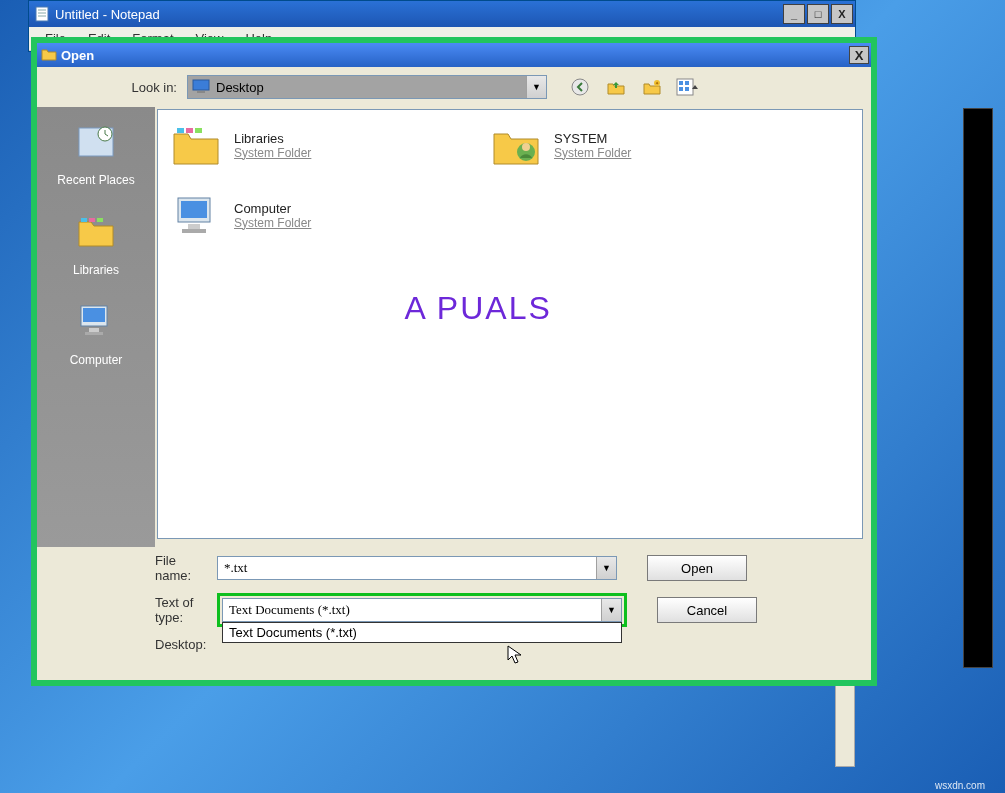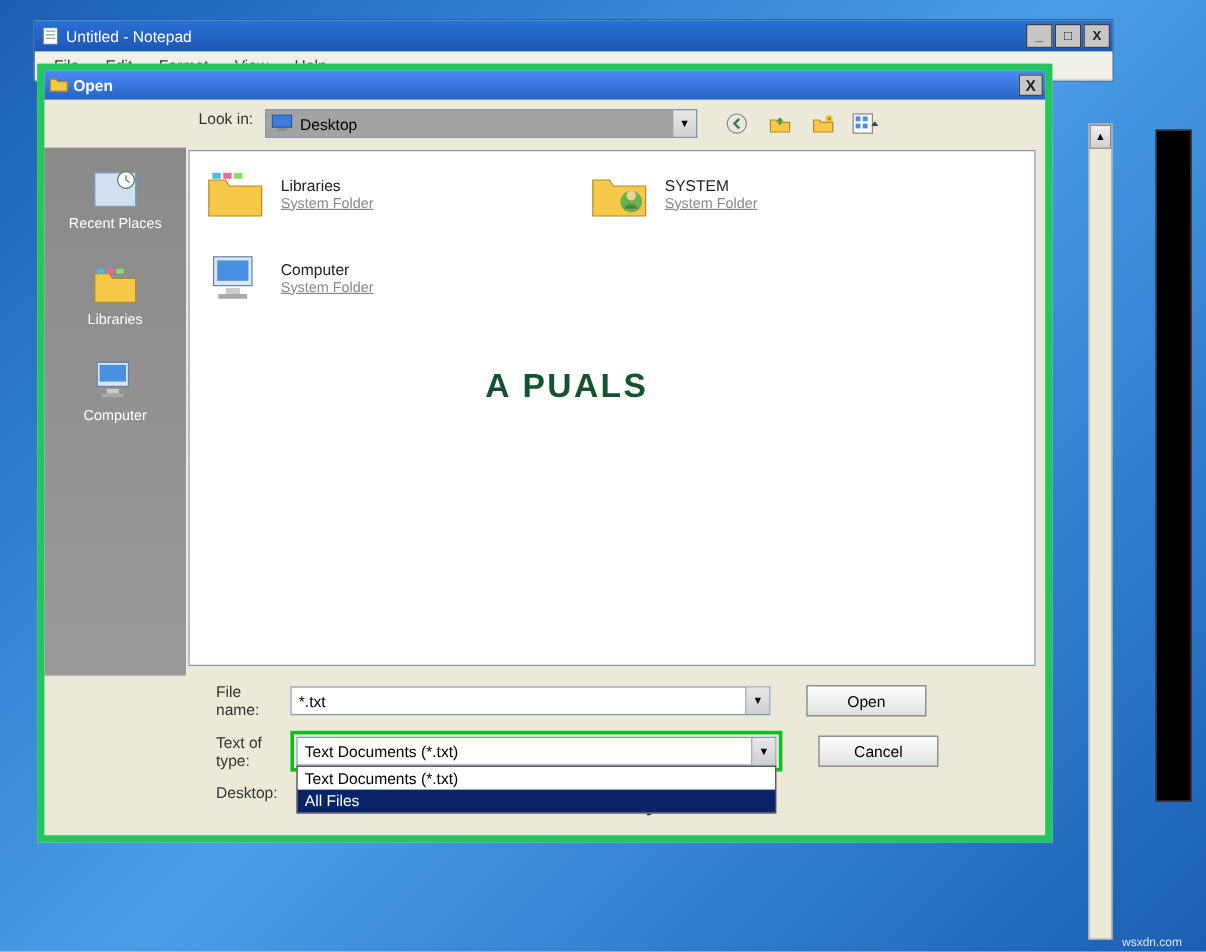--- a/index.html
+++ b/index.html
@@ -7,23 +7,23 @@
   font-family: Tahoma, Arial, sans-serif;
   font-size: 13px;
   background: linear-gradient(135deg, #1a5eb4 0%, #4a9ee8 50%, #1a5eb4 100%);
   width: 1005px;
   height: 793px;
   position: relative;
   overflow: hidden;
 }
 .notepad-window {
   position: absolute;
-  top: 16px;
+  top: 0;
   left: 28px;
-  width: 900px;
+  width: 828px;
   background: #ece9d8;
   border: 1px solid #004b8d;
 }
 .titlebar {
   height: 26px;
   background: linear-gradient(to bottom, #2a71d6, #1d56b3);
   display: flex;
   align-items: center;
   color: #fff;
   padding-left: 4px;
@@ -83,23 +83,22 @@
   width: 20px; height: 18px;
   background: #c6c6c6;
   border: 1px solid #444;
   display: flex; align-items: center; justify-content: center;
   font-weight: bold;
   margin-right: 2px;
   color: #222;
 }
 .lookin-row {
   display: flex;
-  align-items: flex-start;
+  align-items: center;
   padding: 8px 10px 8px 0;
-  margin-left: 34px;
 }
 .lookin-label {
   width: 150px;
   text-align: right;
   padding-right: 10px;
   color: #333;
 }
 .lookin-combo {
   display: flex;
   align-items: center;
@@ -130,21 +129,21 @@
   display: flex;
   flex-direction: column;
   align-items: center;
   gap: 16px;
 }
 .sidebar-item {
   display: flex;
   flex-direction: column;
   align-items: center;
   color: #fff;
-  gap: 2px;
+  gap: 12px;
   width: 100%;
   padding: 4px 0;
 }
 .sidebar-item .sb-icon { width: 46px; height: 40px; display:flex; align-items:center; justify-content:center; }
 .sidebar-item .sb-label { font-size: 12px; text-align: center; }
 .file-area {
   flex: 1;
   background: #fff;
   border: 1px solid #7b98b5;
   margin: 2px 8px 8px 2px;
@@ -162,42 +161,41 @@
   gap: 10px;
   width: 280px;
 }
 .file-icon { width: 56px; height: 50px; display:flex; align-items:center; justify-content:center; flex-shrink:0; }
 .file-text .fname { color: #222; }
 .file-text .fdesc { color: #888; font-size: 12px; text-decoration: underline; }
 .watermark {
   position: absolute;
   top: 42%;
   left: 35%;
-  color: #14532d;
-  font-size: 28px;
-  font-weight: bold;
+  color: #6d28d9;
+  font-size: 32px;
+  font-weight: normal;
   letter-spacing: 2px;
   pointer-events: none;
 }
 .bottom-section {
   padding: 6px 10px 18px 0;
-  margin-left: 25px;
 }
 .form-row { display: flex; align-items: center; margin-bottom: 10px; }
 .form-label { width: 180px; text-align: left; padding-left: 118px; padding-right: 10px; color: #333; }
 .text-combo {
   display: flex;
   align-items: center;
   width: 400px;
   height: 24px;
   background: #fff;
   border: 1px solid #7b98b5;
   padding-left: 6px;
 }
-.text-combo .combo-text { flex: 1; }
+.text-combo .combo-text { flex: 1; font-family: Liberation Serif, serif; }
 .btn-side {
   width: 100px;
   height: 26px;
   margin-left: 30px;
   background: linear-gradient(#fff,#e0e0e0);
   border: 1px solid #7a7a7a;
   display: flex; align-items: center; justify-content: center;
 }
 .highlight-box {
   position: relative;
@@ -449,21 +447,20 @@
 
       <div class="form-row">
         <span class="form-label">Text of type:</span>
         <div class="highlight-box">
           <div class="text-combo" style="width:100%">
             <span class="combo-text">Text Documents (*.txt)</span>
             <div class="combo-arrow">▼</div>
           </div>
           <div class="dropdown-open">
             <div class="dropdown-option">Text Documents (*.txt)</div>
-            <div class="dropdown-option selected">All Files</div>
           </div>
           <span class="cursor">
             <svg width="18" height="22" viewBox="0 0 18 22">
                 <path d="M2 2l0 14 4-4 3 7 3-1-3-7 6 0z" fill="#fff" stroke="#000"></path>
               </svg>
           </span>
         </div>
         <div class="btn-side">Cancel</div>
       </div>
 

